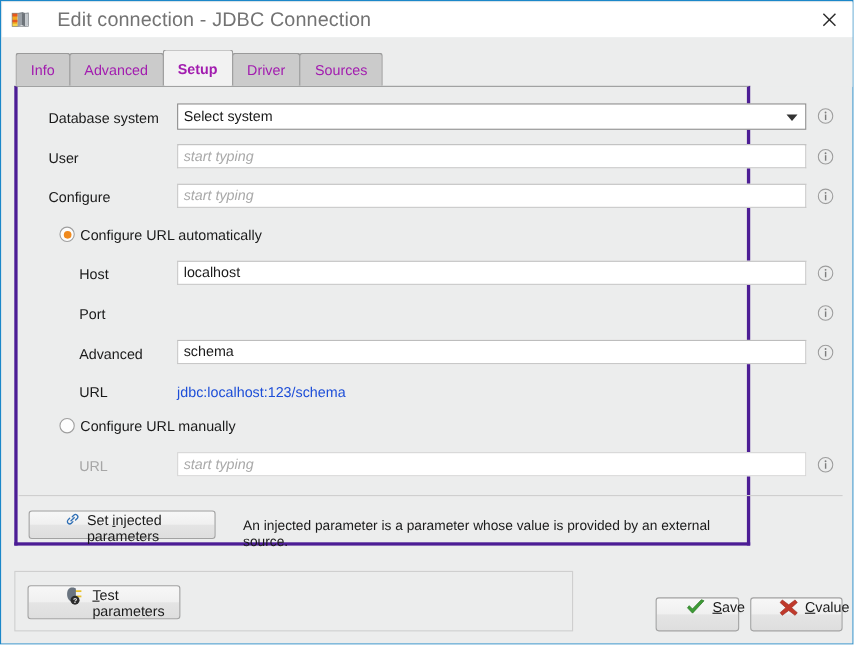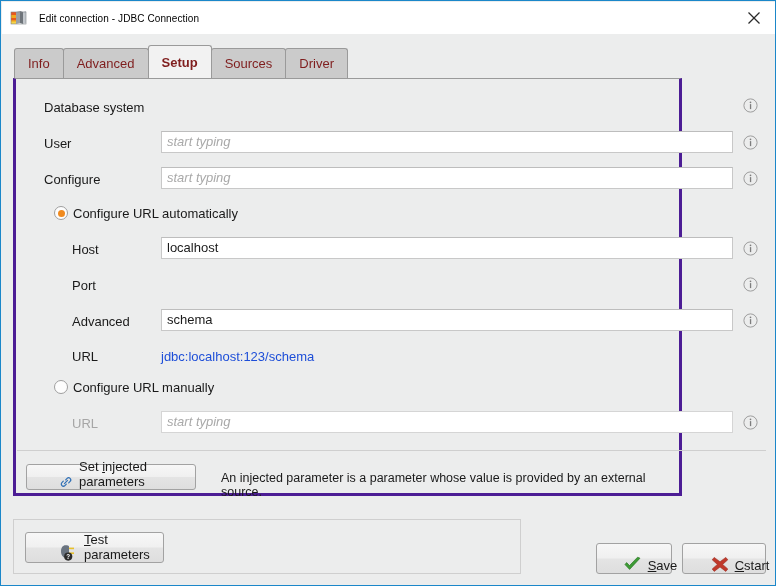--- a/index.html
+++ b/index.html
@@ -31,23 +31,23 @@
     display: flex;
     align-items: center;
   }
   .title-icon {
     width: 18px; height: 18px;
     margin-left: 8px;
     position: relative;
     flex: none;
   }
   .title-text {
-    margin-left: 11px;
-    font-size: 10px;
-    color: #000000;
+    margin-left: 24px;
+    font-size: 18px;
+    color: #737373;
     letter-spacing: 0.1px;
   }
   .close-btn {
     position: absolute;
     right: 0; top: 0;
     width: 44px; height: 32px;
     display: flex;
     align-items: center;
     justify-content: center;
   }
@@ -67,21 +67,21 @@
     height: 33px;
   }
   .tab {
     height: 30px;
     box-sizing: border-box;
     padding: 0 13px;
     display: flex;
     align-items: center;
     justify-content: flex-end;
     font-size: 13px;
-    color: #7f1d1d;
+    color: #a21caf;
     background: #cbcbcb;
     border: 1px solid #9a9a9a;
     border-bottom: none;
     border-radius: 3px 3px 0 0;
     margin-right: -1px;
     position: relative;
   }
   .tab.active {
     background: #f2f2f2;
     font-weight: bold;
@@ -184,21 +184,21 @@
     color: #1d4ed8;
   }
   
   .btn {
     position: absolute;
     box-sizing: border-box;
     background: linear-gradient(to bottom, #f7f7f7 0%, #f0f0f0 48%, #e4e4e4 52%, #dedede 100%);
     border: 1px solid #a2a2a2;
     border-radius: 3px;
     display: flex;
-    align-items: flex-end;
+    align-items: flex-start;
     justify-content: center;
     font-size: 13px;
     color: #1a1a1a;
     gap: 6px;
     padding-left: 32px;
   }
   .btn .ico { display: flex; align-items: center; }
   u { text-decoration: underline; }
   
   .injected-note {
@@ -259,32 +259,36 @@
       <div class="tab">
           <span>Info</span>
         </div>
       <div class="tab">
           <span>Advanced</span>
         </div>
       <div class="tab active">
           <span>Setup</span>
         </div>
       <div class="tab">
+          <span>Driver</span>
+        </div>
+      <div class="tab">
           <span>Sources</span>
         </div>
-      <div class="tab">
-          <span>Driver</span>
-        </div>
     </div>
   </div>
 
   <div class="panel">
     <div class="form">
 
       <div class="lbl" style="left:28px; top:21px;">Database system</div>
+      <div class="combo" style="left:145px; top:15px; width:572px;">
+        <span>Select system</span>
+        <span class="arrow"></span>
+      </div>
       <div class="infoicon" style="left:727px; top:19px;">
         <svg width="15" height="15" viewBox="0 0 15 15">
             <circle cx="7.5" cy="7.5" r="6.6" fill="none" stroke="#9d9d9d" stroke-width="1"></circle>
             <circle cx="7.5" cy="4.3" r="0.85" fill="#7d7d7d"></circle>
             <rect x="6.9" y="6.1" width="1.3" height="5" fill="#7d7d7d"></rect>
           </svg>
       </div>
 
       <div class="lbl" style="left:28px; top:57px;">User</div>
       <div class="field" style="left:145px; top:52px; width:572px;">
@@ -403,16 +407,16 @@
     </span>
     <span><u>S</u><span>ave</span></span>
   </div>
 
   <div class="btn" style="left:681px; top:542px; width:84px; height:31px;">
     <span class="ico">
       <svg width="18" height="17" viewBox="0 0 18 17">
         <path d="M3.2 1.4 L1.2 3.8 L6.4 8.4 L1.2 13.0 L3.2 15.4 L9 11.0 L14.8 15.4 L16.8 13.0 L11.6 8.4 L16.8 3.8 L14.8 1.4 L9 5.8 Z" fill="#c0392b" stroke="#9a2b20" stroke-width="0.6" stroke-linejoin="round"></path>
       </svg>
     </span>
-    <span><u>C</u><span>start</span></span>
+    <span><u>C</u><span>value</span></span>
   </div>
 
 </div>
 
 </body></html>

